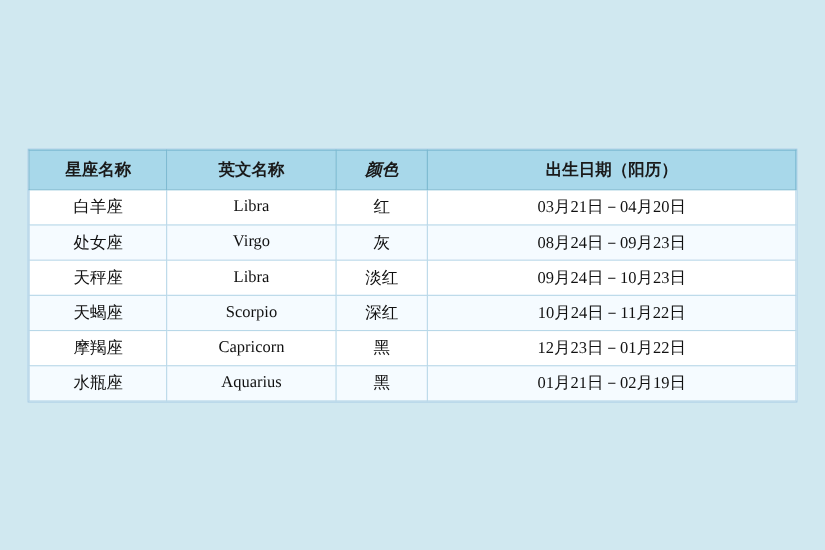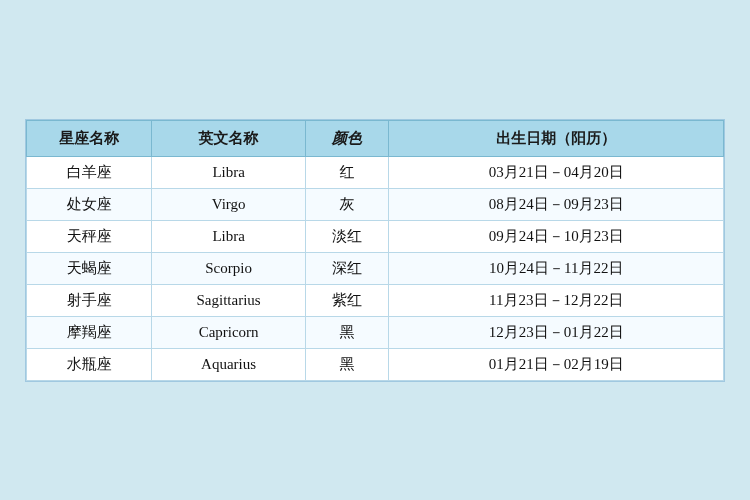--- a/index.html
+++ b/index.html
@@ -77,26 +77,20 @@
           <td>淡红</td>
           <td>09月24日－10月23日</td>
         </tr>
         <tr>
           <td>天蝎座</td>
           <td>Scorpio</td>
           <td>深红</td>
           <td>10月24日－11月22日</td>
         </tr>
         <tr>
-          <td>射手座</td>
-          <td>Sagittarius</td>
-          <td>紫红</td>
-          <td>11月23日－12月22日</td>
-        </tr>
-        <tr>
           <td>摩羯座</td>
           <td>Capricorn</td>
           <td>黑</td>
           <td>12月23日－01月22日</td>
         </tr>
         <tr>
           <td>水瓶座</td>
           <td>Aquarius</td>
           <td>黑</td>
           <td>01月21日－02月19日</td>

